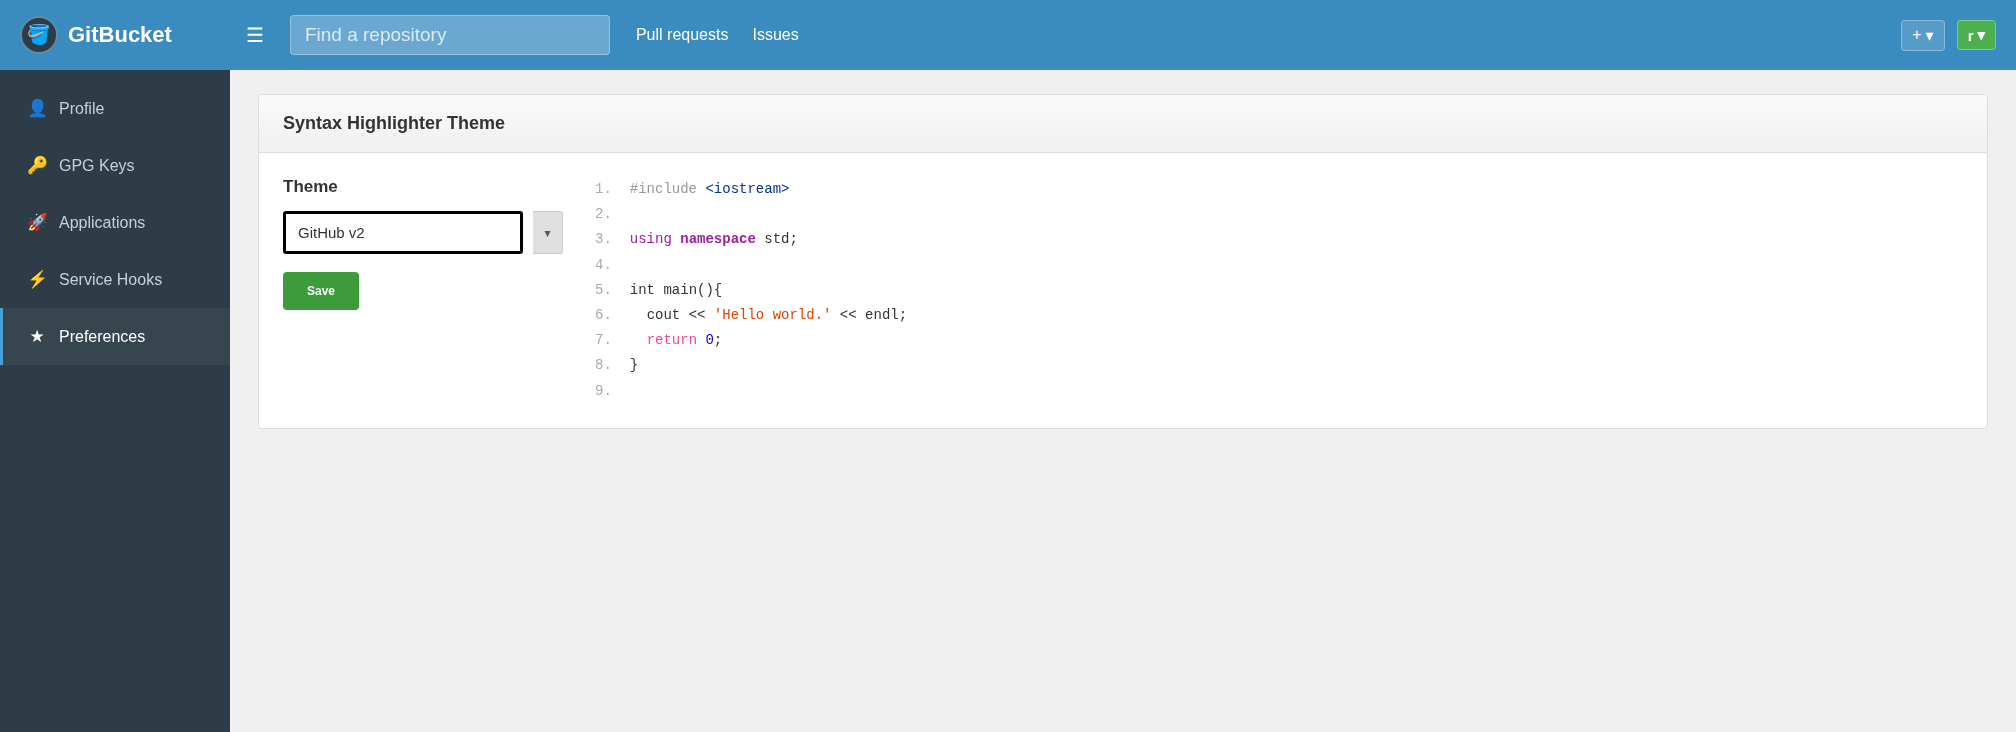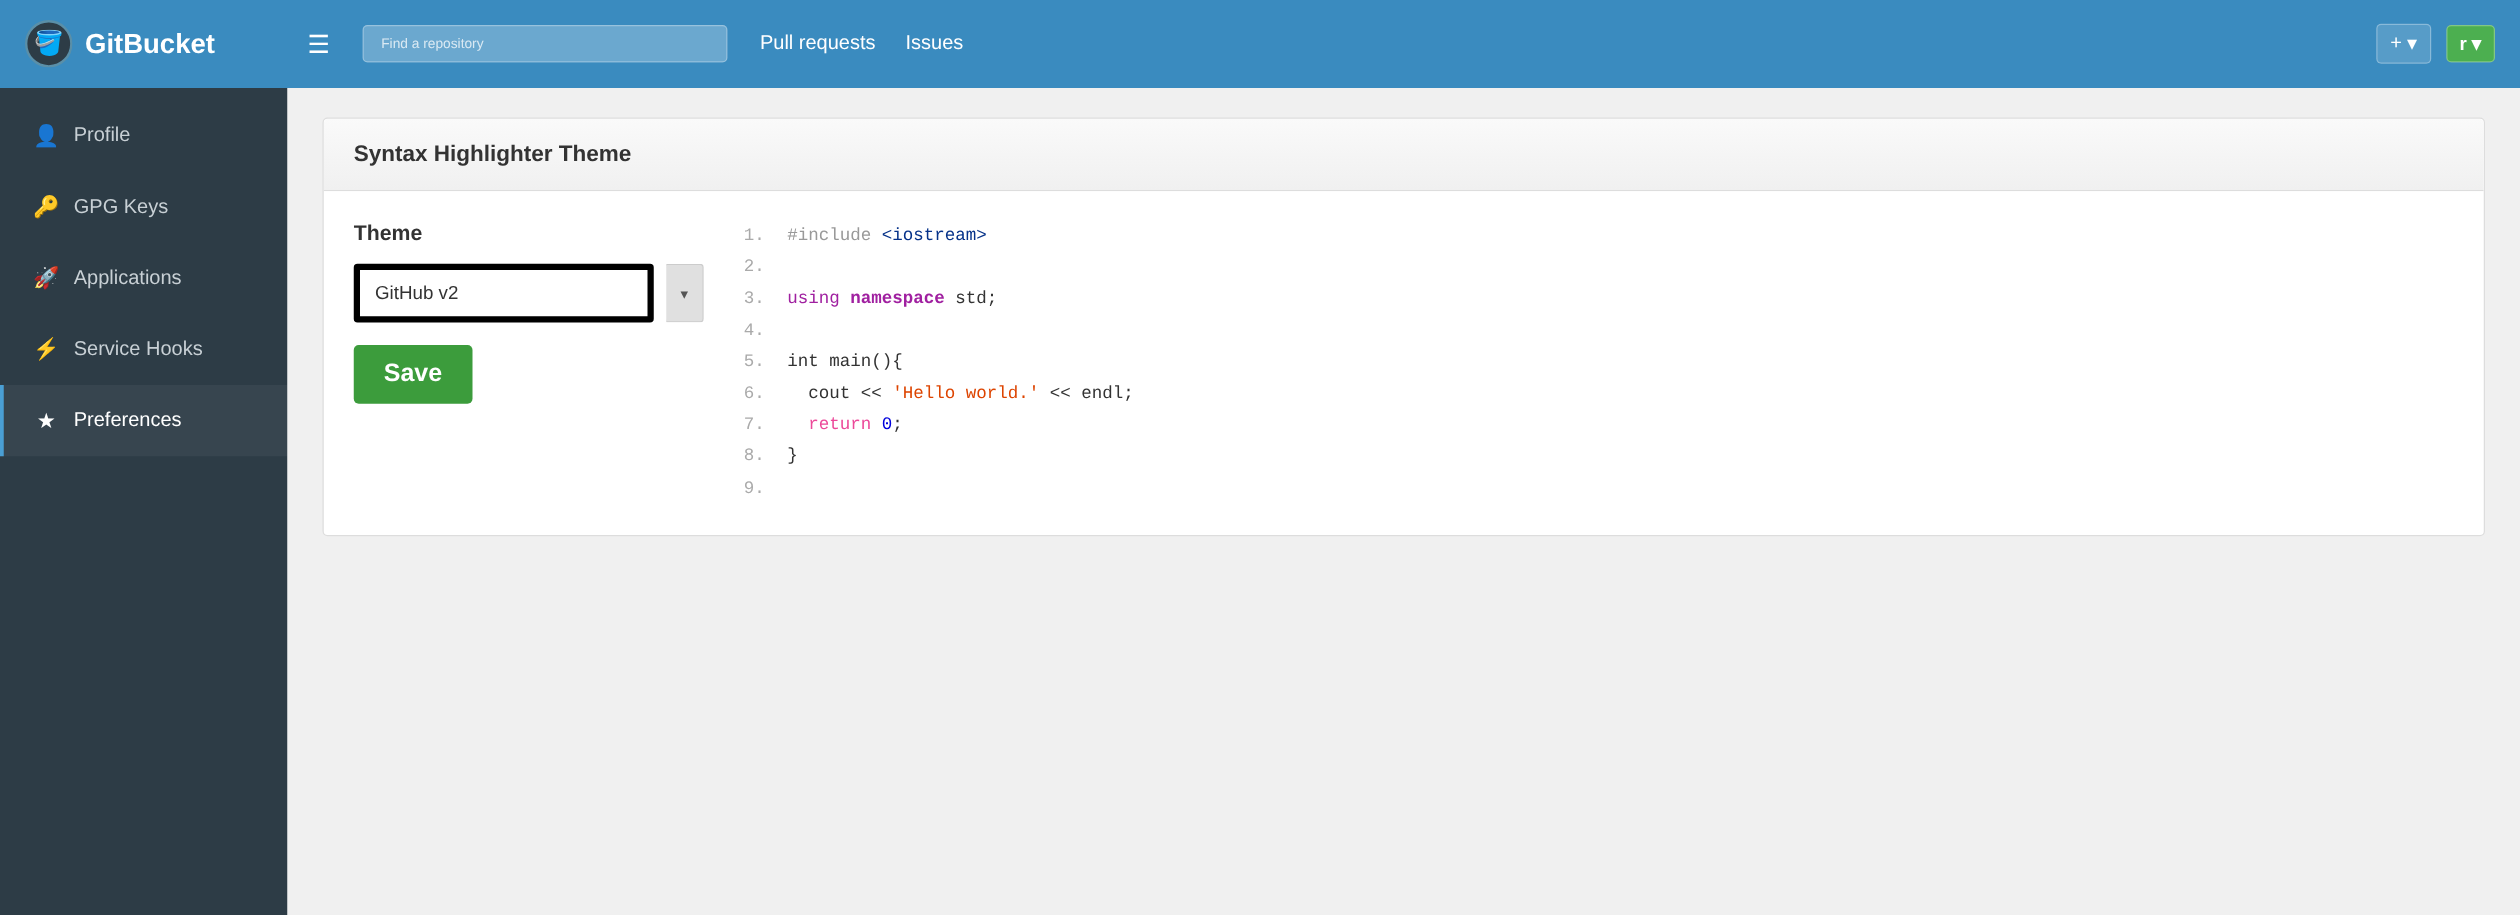--- a/index.html
+++ b/index.html
@@ -37,22 +37,22 @@
       font-size: 20px;
       cursor: pointer;
       padding: 6px 10px;
     }
     .search-input {
       background: rgba(255,255,255,0.25);
       border: 1px solid rgba(255,255,255,0.3);
       border-radius: 4px;
       color: rgba(255,255,255,0.8);
       padding: 8px 14px;
-      font-size: 11px;
-      width: 292px;
+      font-size: 19px;
+      width: 320px;
       outline: none;
     }
     .search-input::placeholder { color: rgba(255,255,255,0.75); }
     .nav-links {
       display: flex;
       gap: 24px;
       margin-left: 10px;
     }
     .nav-link {
       color: white;
@@ -171,21 +171,21 @@
       margin-bottom: 14px;
     }
     .theme-select-wrapper {
       position: relative;
       margin-bottom: 18px;
     }
     .theme-select {
       width: 240px;
       padding: 10px 36px 10px 12px;
       font-size: 15px;
-      border: 5px solid #000000;
+      border: 3px solid #000000;
       border-radius: 3px;
       background: white;
       color: #333;
       appearance: none;
       cursor: pointer;
       outline: none;
     }
     .select-arrow {
       position: absolute;
       right: 0;
@@ -202,21 +202,21 @@
       pointer-events: none;
       color: #555;
       font-size: 12px;
     }
     .save-btn {
       background: #3c9c3c;
       color: white;
       border: none;
       border-radius: 4px;
       padding: 12px 24px;
-      font-size: 20px;
+      font-size: 12px;
       font-weight: 600;
       cursor: pointer;
     }
 
     
     .code-preview {
       flex: 1;
       font-family: 'Courier New', Courier, monospace;
       font-size: 14px;
       line-height: 1.8;

